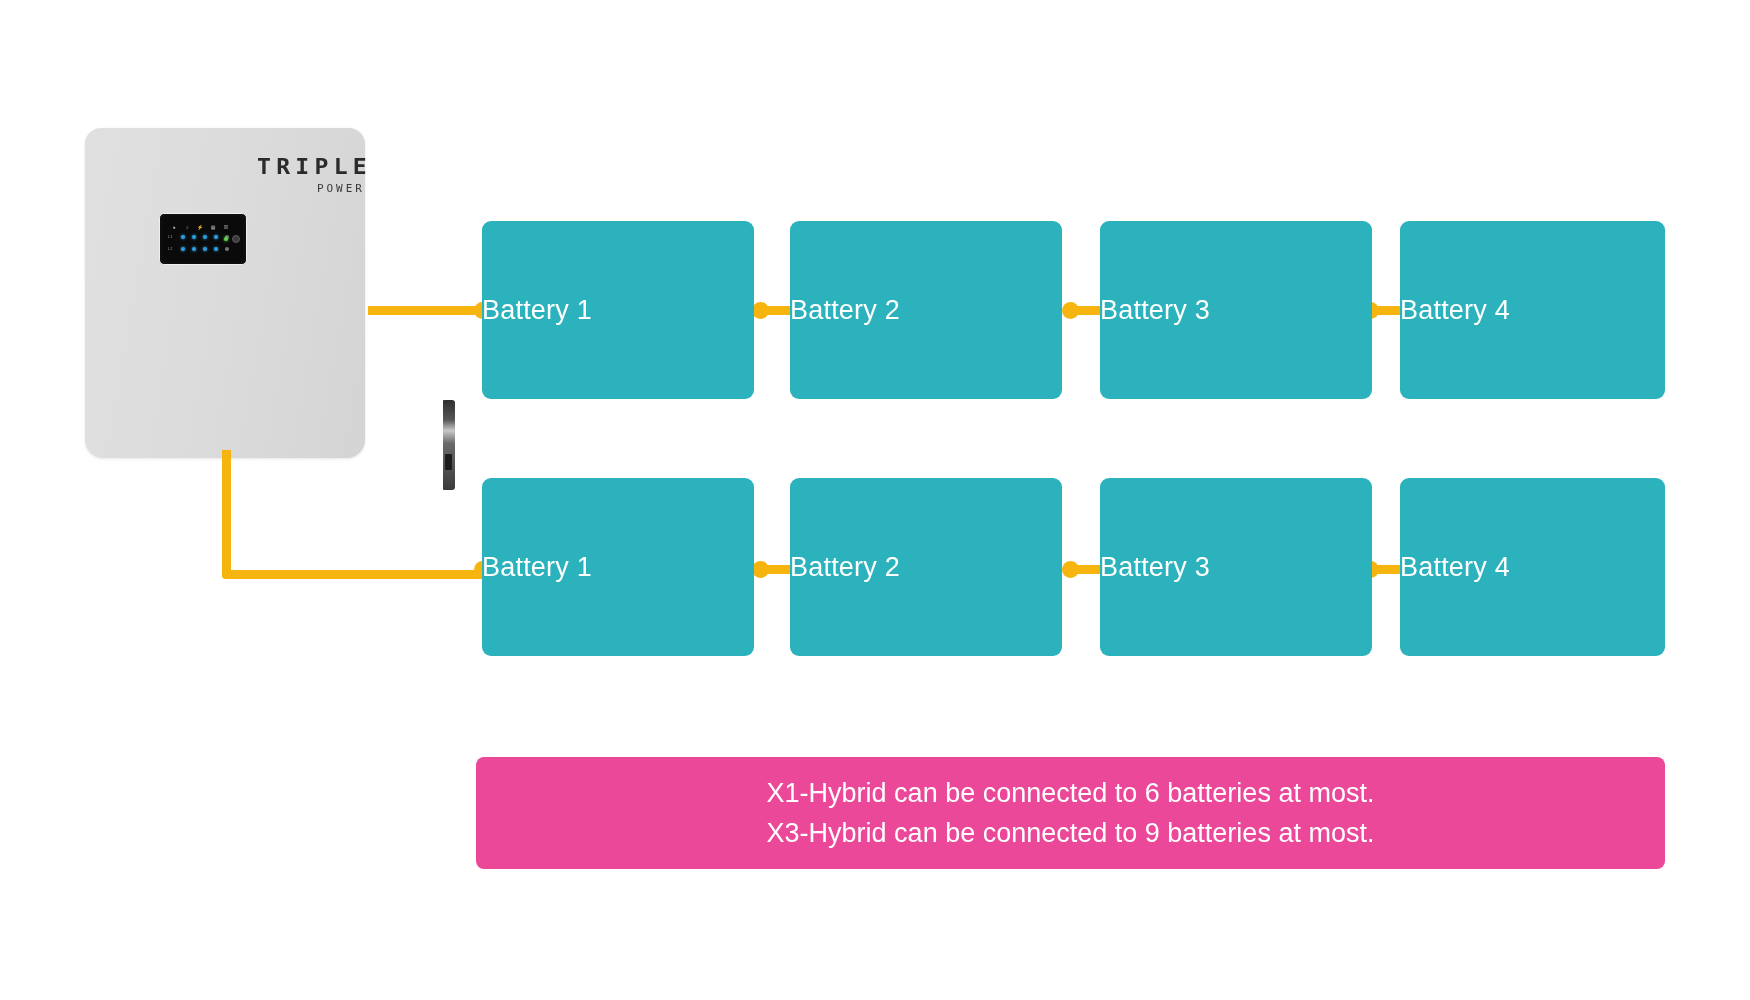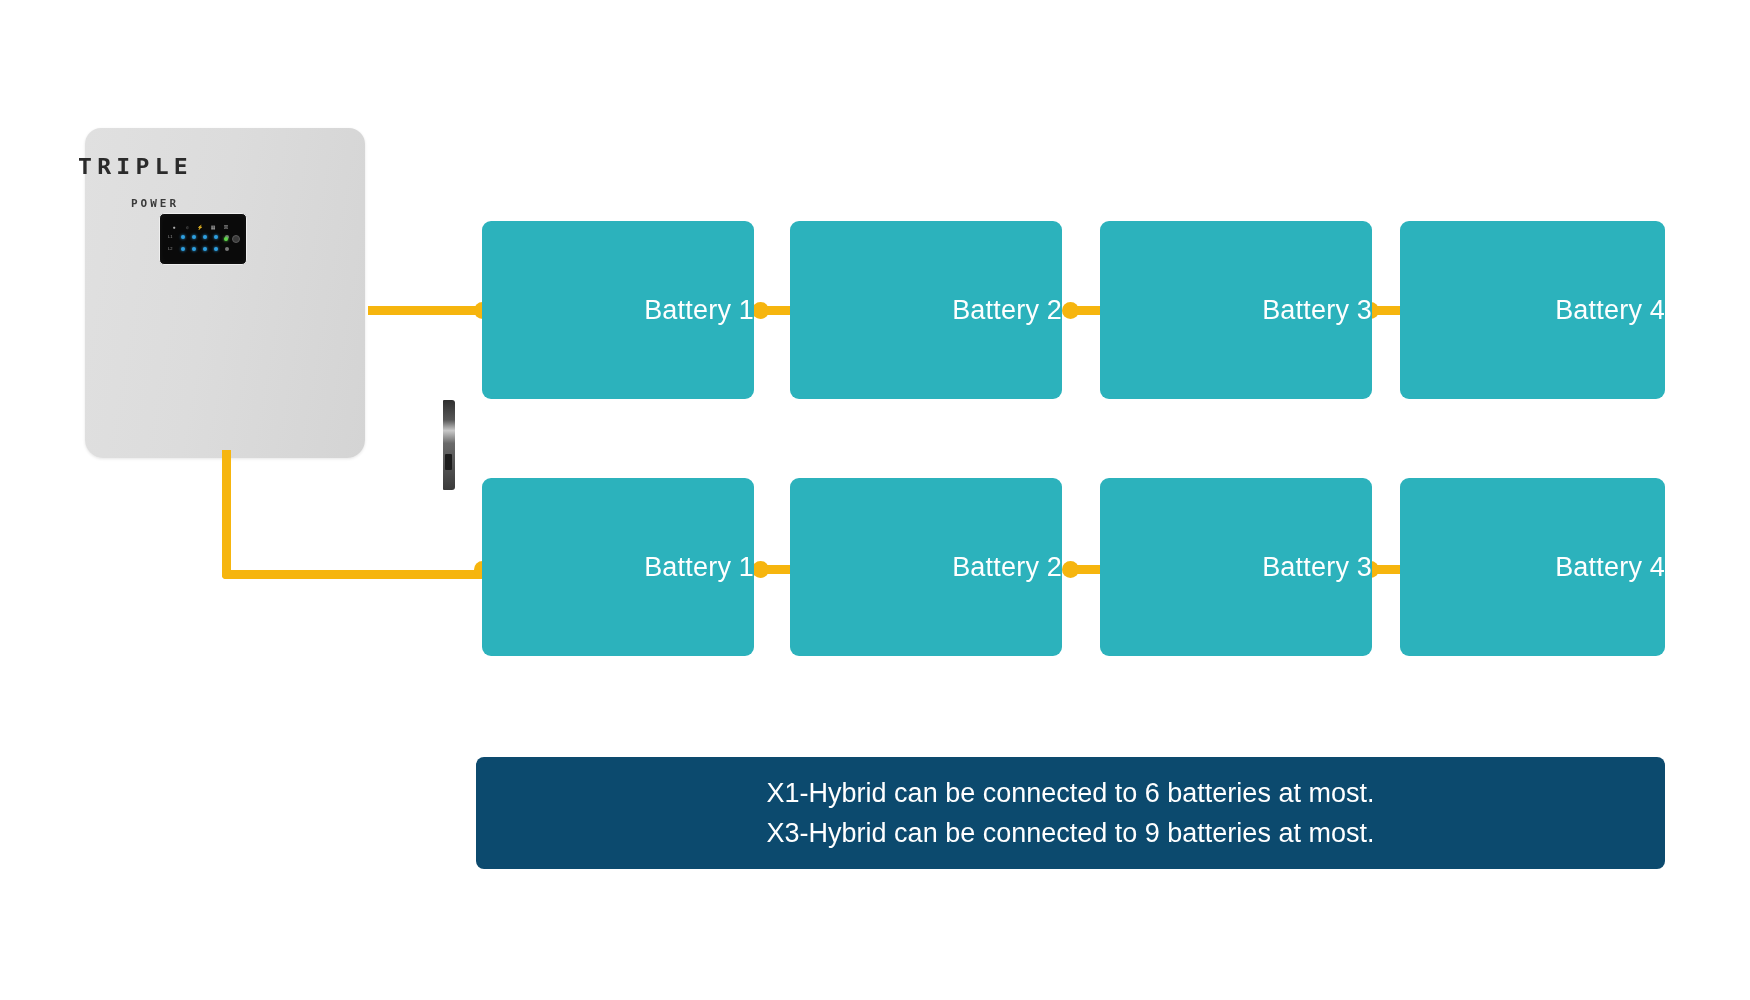--- a/index.html
+++ b/index.html
@@ -30,39 +30,39 @@
     height: 330px;
     background: linear-gradient(100deg, #e0e0e0 0%, #dcdcdc 45%, #d4d4d4 100%);
     border-radius: 16px 16px 18px 18px;
     box-shadow: 0 1px 3px rgba(0,0,0,0.10);
   }
   .inverter-logo {
     position: absolute;
     left: 0;
     right: 0;
     top: 26px;
-    text-align: left;
+    text-align: right;
     pointer-events: none;
   }
   .logo-triple {
     display: block;
     font-family: "DejaVu Sans Mono", monospace;
     font-size: 22px;
     font-weight: 700;
     letter-spacing: 5px;
     color: #2b2b2b;
     transform: scaleX(1.05);
   }
   .logo-power {
     display: block;
-    margin-top: 18px;
+    margin-top: 3px;
     margin-left: 46px;
     font-family: "DejaVu Sans Mono", monospace;
     font-size: 11px;
-    font-weight: 700;
+    font-weight: 400;
     letter-spacing: 3px;
     color: #3a3a3a;
   }
 
   .inverter-display {
     position: absolute;
     left: 74px;
     top: 85px;
     width: 86px;
     height: 50px;
@@ -135,21 +135,21 @@
     border-radius: 1px;
   }
 
   
   .battery {
     position: absolute;
     background: #2CB2BC;
     border-radius: 9px;
     display: flex;
     align-items: center;
-    justify-content: flex-end;
+    justify-content: flex-start;
   }
   .battery-label {
     color: #ffffff;
     font-size: 27px;
     font-weight: 400;
     letter-spacing: .2px;
     user-select: none;
   }
 
   
@@ -172,21 +172,21 @@
     background: #F6B50E;
   }
 
   
   .note-box {
     position: absolute;
     left: 476px;
     top: 757px;
     width: 1189px;
     height: 112px;
-    background: #0c4a6e;
+    background: #ec4899;
     border-radius: 8px;
     display: flex;
     flex-direction: column;
     align-items: center;
     justify-content: center;
   }
   .note-line {
     color: #ffffff;
     font-size: 27px;
     line-height: 40px;

